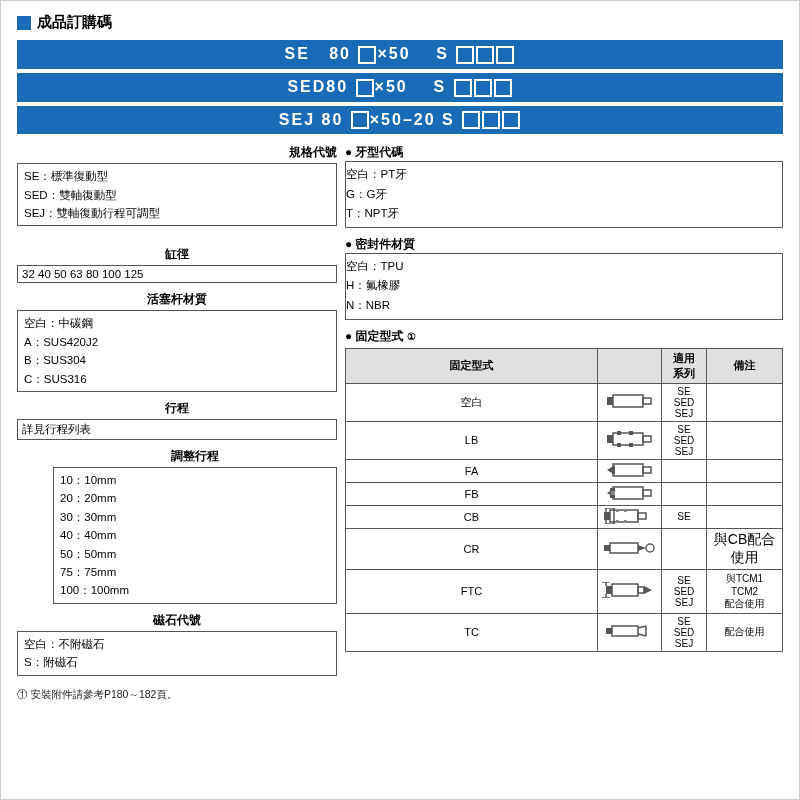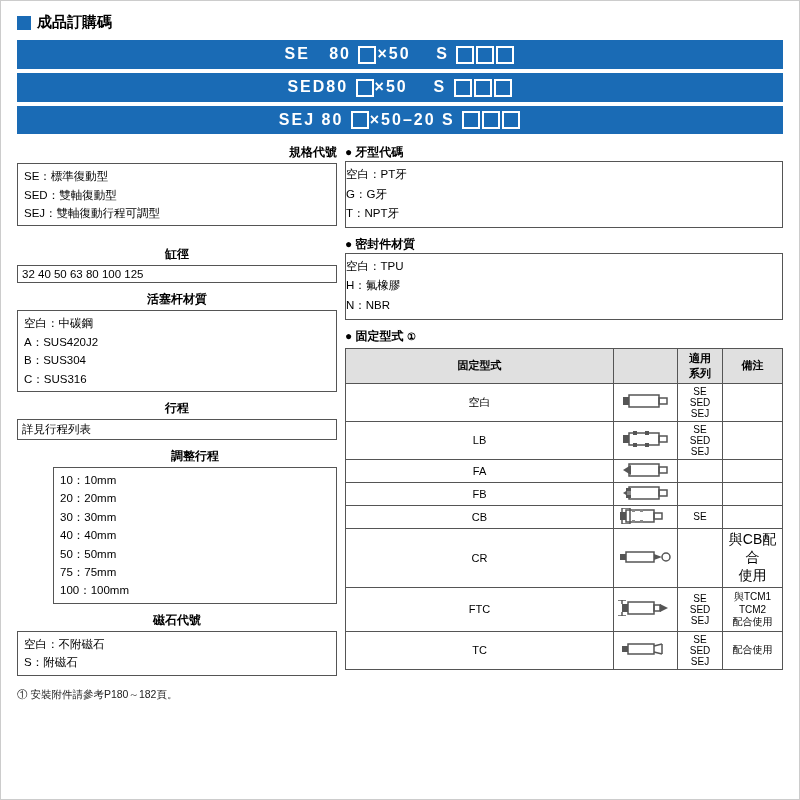--- a/index.html
+++ b/index.html
@@ -220,21 +220,21 @@
           <span>●</span>
           <span>固定型式</span>
           <span style="font-size:10px;">①</span>
         </div>
         <table class="fix-table">
           <thead>
             <tr>
               <th>固定型式</th>
               <th style="width:40px;"></th>
               <th style="width:45px;">適用<br>系列</th>
-              <th style="width:60px;">備注</th>
+              <th style="width:76px;">備注</th>
             </tr>
           </thead>
           <tbody>
             <tr>
               <td>空白</td>
               <td>
                 <svg width="50" height="16" viewBox="0 0 50 16">
                   <rect x="2" y="4" width="6" height="8" fill="#555"></rect>
                   <rect x="8" y="2" width="30" height="12" fill="none" stroke="#555" stroke-width="1.5"></rect>
                   <rect x="38" y="5" width="8" height="6" fill="none" stroke="#555" stroke-width="1.5"></rect>

